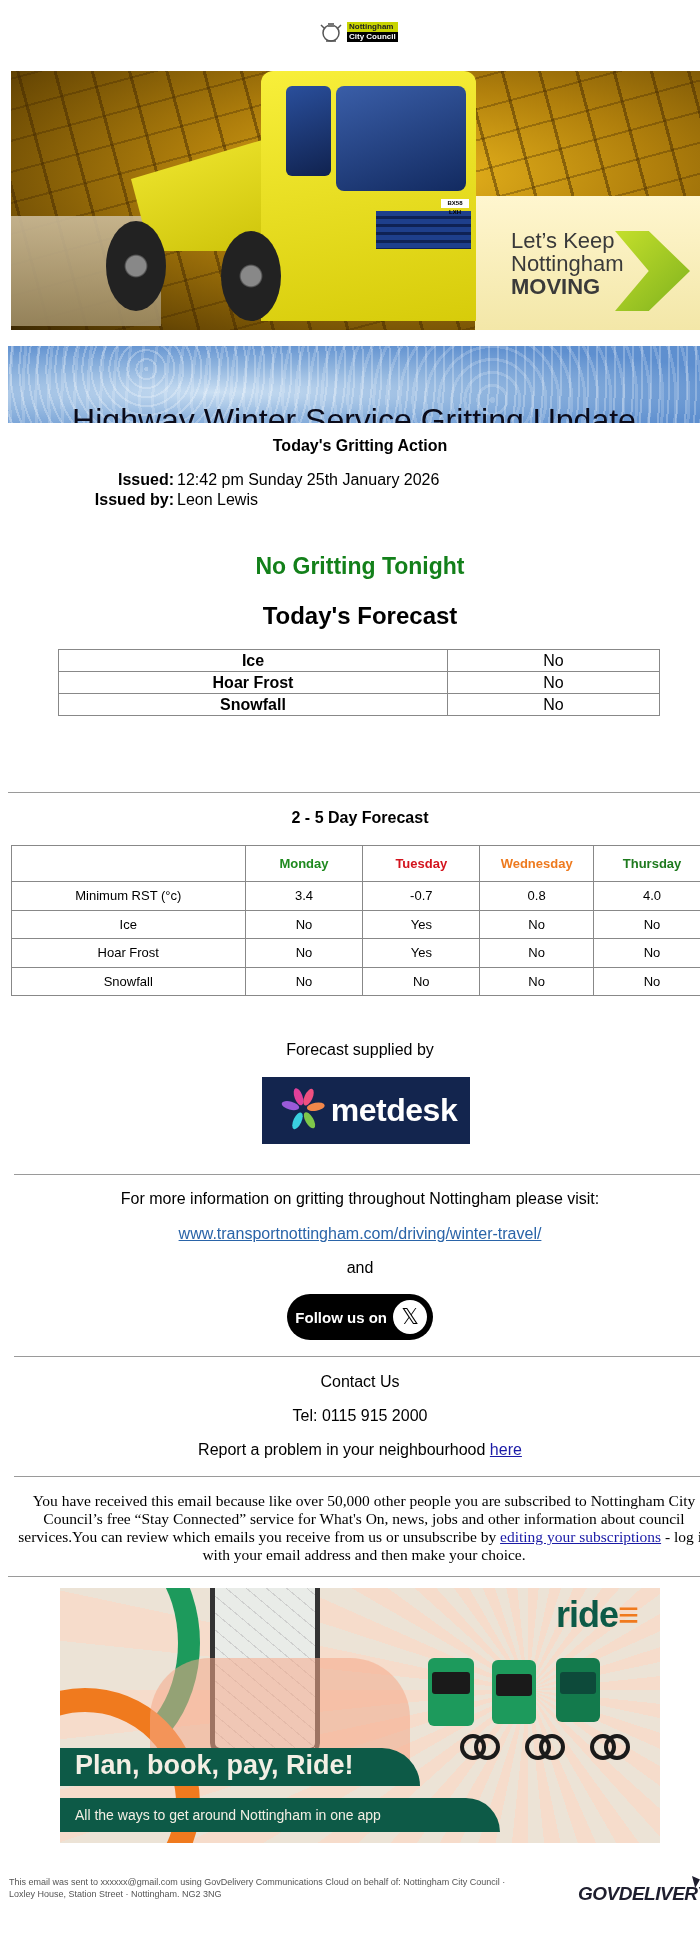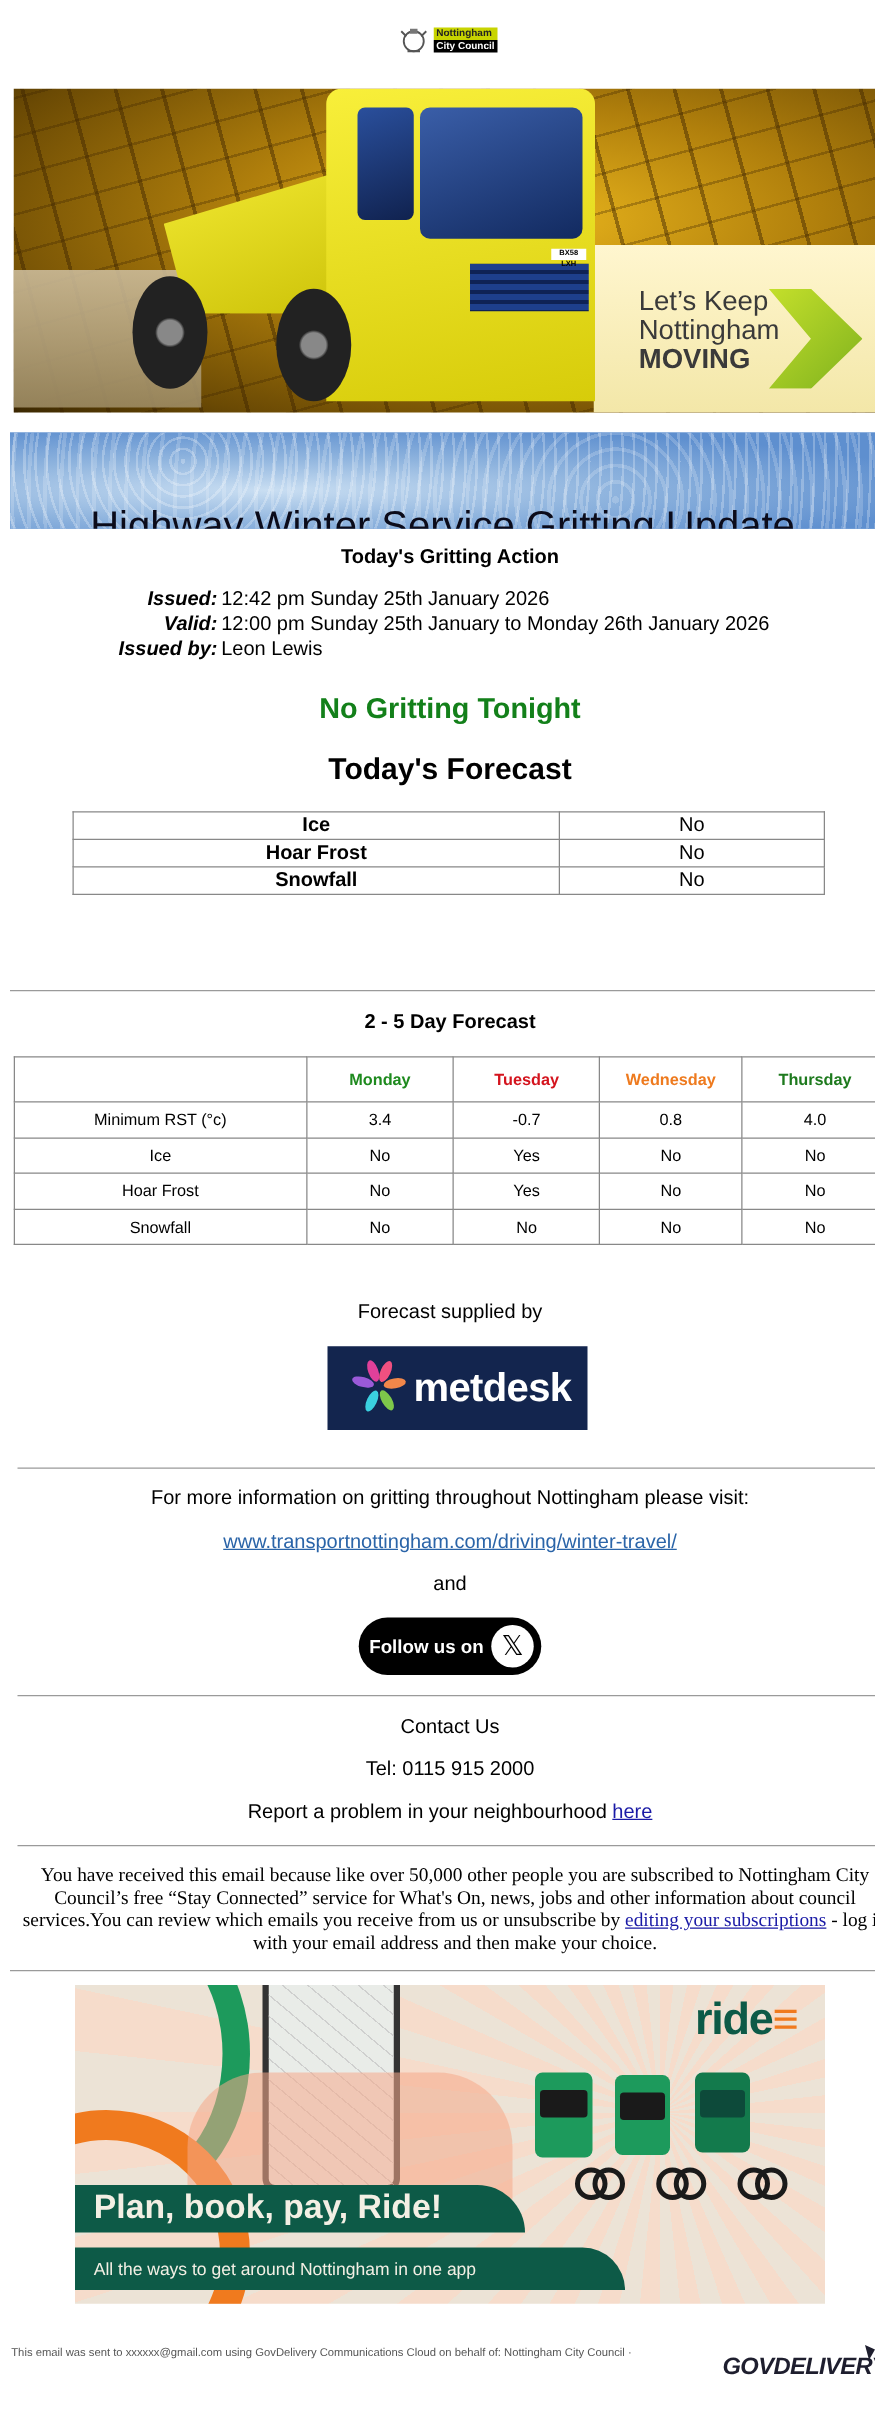--- a/index.html
+++ b/index.html
@@ -55,21 +55,21 @@
                   #7aa3d8; overflow: hidden; }
     .banner::before { content: ""; position: absolute; inset: 0;
       background: repeating-radial-gradient(circle at 20% 30%, rgba(255,255,255,0.25) 0 2px, transparent 2px 9px),
                   repeating-radial-gradient(circle at 70% 70%, rgba(255,255,255,0.18) 0 3px, transparent 3px 13px); }
     .banner-title { position: absolute; left: 0; right: 0; top: 20px; text-align: center; font-size: 32px; color: #0b0b1a; margin-top: 36px; }
 
     
     .h-action { left: 0; width: 720px; top: 437px; font-size: 16px; font-weight: bold; }
     .meta { left: 60px; top: 470px; font-size: 16px; line-height: 20px; }
     .meta-row { display: flex; }
-    .meta-label { width: 117px; text-align: right; font-weight: bold; padding-right: 3px; font-style: italic; }
+    .meta-label { width: 117px; text-align: right; font-weight: bold; padding-right: 3px; }
 
     .no-grit { left: 0; width: 720px; top: 553px; font-size: 23px; font-weight: bold; color: #13801a; }
     .h-forecast { left: 0; width: 720px; top: 602px; font-size: 24px; font-weight: bold; }
 
     table { border-collapse: collapse; }
     .today-table { left: 58px; top: 649px; width: 602px; font-size: 16px; }
     .today-table td { border: 1px solid #888; height: 22px; padding: 0; text-align: center; line-height: 20px; }
     .today-table td.lbl { font-weight: bold; width: 389px; }
 
     .hr { height: 1px; background: #9a9a9a; }
@@ -178,24 +178,20 @@
 
 <div class="abs banner">
   <div class="banner-title">Highway Winter Service Gritting Update</div>
 </div>
 
 <div class="abs h-action center">Today's Gritting Action</div>
 <div class="abs meta">
   <div class="meta-row">
     <span class="meta-label">Issued:</span>
     <span>12:42 pm Sunday 25th January 2026</span>
-  </div>
-  <div class="meta-row">
-    <span class="meta-label">Valid:</span>
-    <span>12:00 pm Sunday 25th January to Monday 26th January 2026</span>
   </div>
   <div class="meta-row">
     <span class="meta-label">Issued by:</span>
     <span>Leon Lewis</span>
   </div>
 </div>
 
 <div class="abs no-grit center">No Gritting Tonight</div>
 <div class="abs h-forecast center">Today's Forecast</div>
 
@@ -319,15 +315,16 @@
   <div class="bike" style="left:465px; top:148px;"></div>
   <div class="bike" style="left:530px; top:148px;"></div>
   <div class="ride-band1"></div>
   <div class="ride-band2"></div>
   <div class="ride-big">Plan, book, pay, Ride!</div>
   <div class="ride-small">All the ways to get around Nottingham in one app</div>
 </div>
 
 <div class="abs foot-note">
   <div>This email was sent to xxxxxx@gmail.com using GovDelivery Communications Cloud on behalf of: Nottingham City Council ·</div>
+  <div>Loxley House, Station Street · Nottingham. NG2 3NG</div>
 </div>
 <div class="abs govd">GOVDELIVERY</div>
 <div class="abs govd-mark"></div>
 
 </body></html>

